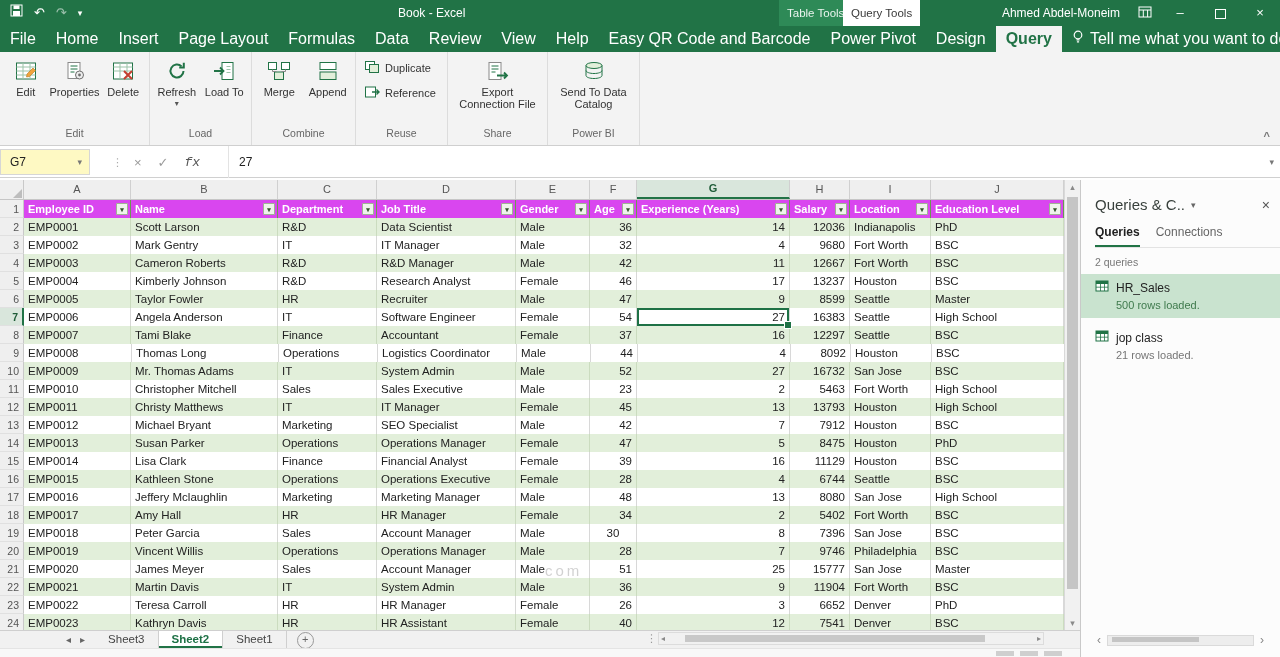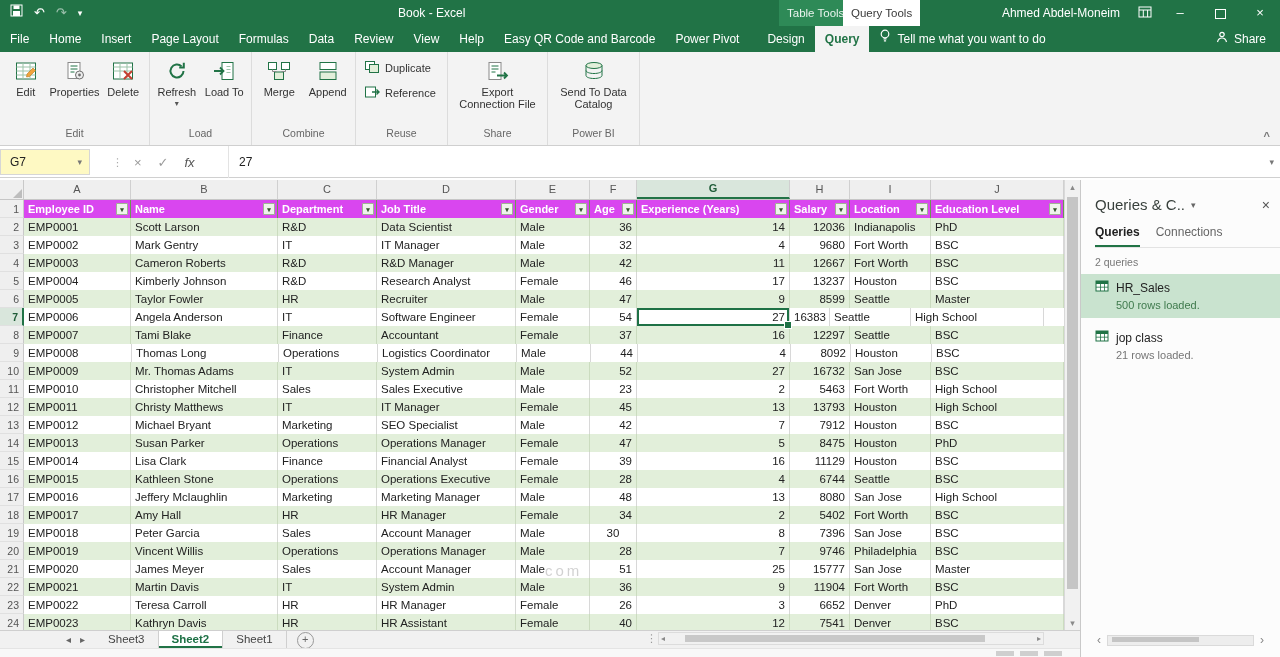--- a/index.html
+++ b/index.html
@@ -14,21 +14,21 @@
   .tb-title{position:absolute;left:398px;top:0;line-height:26px;font-size:12px;}
   .ctx{position:absolute;top:0;height:26px;line-height:26px;padding:0 8px;font-size:11.5px;white-space:nowrap;}
   .ctx1{left:779px;background:#2E8A57;color:#EAF4EE;}
   .ctx2{left:843px;background:#FFFFFF;color:#3a3a3a;}
   .tb-user{position:absolute;right:160px;top:0;line-height:26px;font-size:12px;}
   .tb-grid{position:absolute;right:128px;top:6px;}
   .win{position:absolute;right:0;top:0;height:26px;display:flex;}
   .wbtn{width:40px;text-align:center;line-height:26px;font-size:13px;color:#fff;}
   .maxbox{display:inline-block;width:9px;height:8px;border:1px solid #fff;vertical-align:middle;}
   
-  .tabrow{position:absolute;top:26px;left:0;right:0;height:26px;background:#217346;display:flex;align-items:stretch;color:#fff;font-size:12px;}
+  .tabrow{position:absolute;top:26px;left:0;right:0;height:26px;background:#217346;display:flex;align-items:stretch;color:#fff;font-size:16px;}
   .rtab{padding:0 10px;line-height:26px;white-space:nowrap;}
   .rtab.active{background:#F3F3F3;color:#217346;font-weight:bold;}
   .tabgap{width:8px;}
   .tellme{display:flex;align-items:center;gap:6px;padding:0 10px;line-height:26px;white-space:nowrap;}
   .sharebtn{margin-left:auto;display:flex;align-items:center;gap:6px;padding:0 14px;line-height:26px;}
   
   .ribbon{position:absolute;top:52px;left:0;right:0;height:94px;background:#F3F3F3;border-bottom:1px solid #CFCFCF;display:flex;box-sizing:border-box;}
   .rgroup{position:relative;border-right:1px solid #DCDCDC;display:flex;flex-direction:column;box-sizing:border-box;}
   .rbtns{flex:1;display:flex;align-items:flex-start;justify-content:center;padding:7px 4px 0;gap:2px;}
   .rlabel{height:18px;text-align:center;font-size:10.5px;color:#666;line-height:13px;}
@@ -37,21 +37,21 @@
   .bcaret{font-size:8px;color:#555;line-height:6px;}
   .smallcol{display:flex;flex-direction:column;gap:9px;padding-top:8px;}
   .smallbtn{display:flex;align-items:center;gap:5px;font-size:11px;color:#333;white-space:nowrap;}
   .collapse{position:absolute;right:10px;bottom:3px;color:#777;font-size:11px;font-weight:bold;}
   
   .formulabar{position:absolute;top:146px;left:0;right:0;height:32px;background:#FFF;border-bottom:1px solid #D0D0D0;box-sizing:border-box;}
   .namebox{position:absolute;left:0;top:3px;width:90px;height:26px;border:1px solid #D6D6D6;background:#fef9c3;font-size:12px;line-height:24px;padding-left:9px;box-sizing:border-box;color:#222;}
   .nbcaret{position:absolute;right:7px;top:0;color:#777;font-size:9px;}
   .fbdots{position:absolute;left:112px;top:0;line-height:32px;color:#aaa;font-size:11px;}
   .fbicons{position:absolute;left:134px;top:0;height:32px;display:flex;align-items:center;gap:16px;color:#9a9a9a;font-size:13px;}
-  .fx{font-family:Liberation Sans, sans-serif;font-style:italic;color:#555;}
+  .fx{font-family:Liberation Mono, monospace;font-style:italic;color:#555;}
   .fbinput{position:absolute;left:228px;right:20px;top:0;height:32px;line-height:32px;font-size:12px;color:#222;border-left:1px solid #E3E3E3;padding-left:10px;}
   .fbend{position:absolute;right:6px;top:0;line-height:32px;color:#777;font-size:9px;}
   
   .sheet{position:absolute;top:180px;left:0;width:1064px;height:450px;overflow:hidden;background:#fff;}
   .colheadrow{display:flex;height:20px;background:#EFEFEF;border-bottom:1px solid #C6C6C6;box-sizing:border-box;}
   .corner{width:24px;box-sizing:border-box;border-right:1px solid #C9C9C9;position:relative;background:#EFEFEF;}
   .corner::after{content:'';position:absolute;right:1px;bottom:1px;border-left:9px solid transparent;border-bottom:9px solid #BDBDBD;}
   .ch{box-sizing:border-box;border-right:1px solid #D0D0D0;text-align:center;font-size:11px;line-height:19px;color:#555;}
   .ch.selc{background:#D9E6DC;color:#1F5C38;font-weight:bold;border-bottom:2px solid #217346;line-height:17px;}
   .gridbody{position:absolute;top:20px;left:0;}
@@ -405,21 +405,21 @@
         </div>
         <div class="gr">
           <div class="rn seln">7</div>
           <div class="cell" style="width: 107px;">EMP0006</div>
           <div class="cell" style="width: 147px;">Angela Anderson</div>
           <div class="cell" style="width: 99px;">IT</div>
           <div class="cell" style="width: 139px;">Software Engineer</div>
           <div class="cell" style="width: 74px;">Female</div>
           <div class="cell numc" style="width: 47px;">54</div>
           <div class="cell numc selcell" style="width: 153px;">27</div>
-          <div class="cell numc" style="width: 40px;">16383</div>
+          <div class="cell numc" style="width: 60px;">16383</div>
           <div class="cell" style="width: 81px;">Seattle</div>
           <div class="cell" style="width: 133px;">High School</div>
         </div>
         <div class="gr band">
           <div class="rn">8</div>
           <div class="cell" style="width: 107px;">EMP0007</div>
           <div class="cell" style="width: 147px;">Tami Blake</div>
           <div class="cell" style="width: 99px;">Finance</div>
           <div class="cell" style="width: 139px;">Accountant</div>
           <div class="cell" style="width: 74px;">Female</div>

